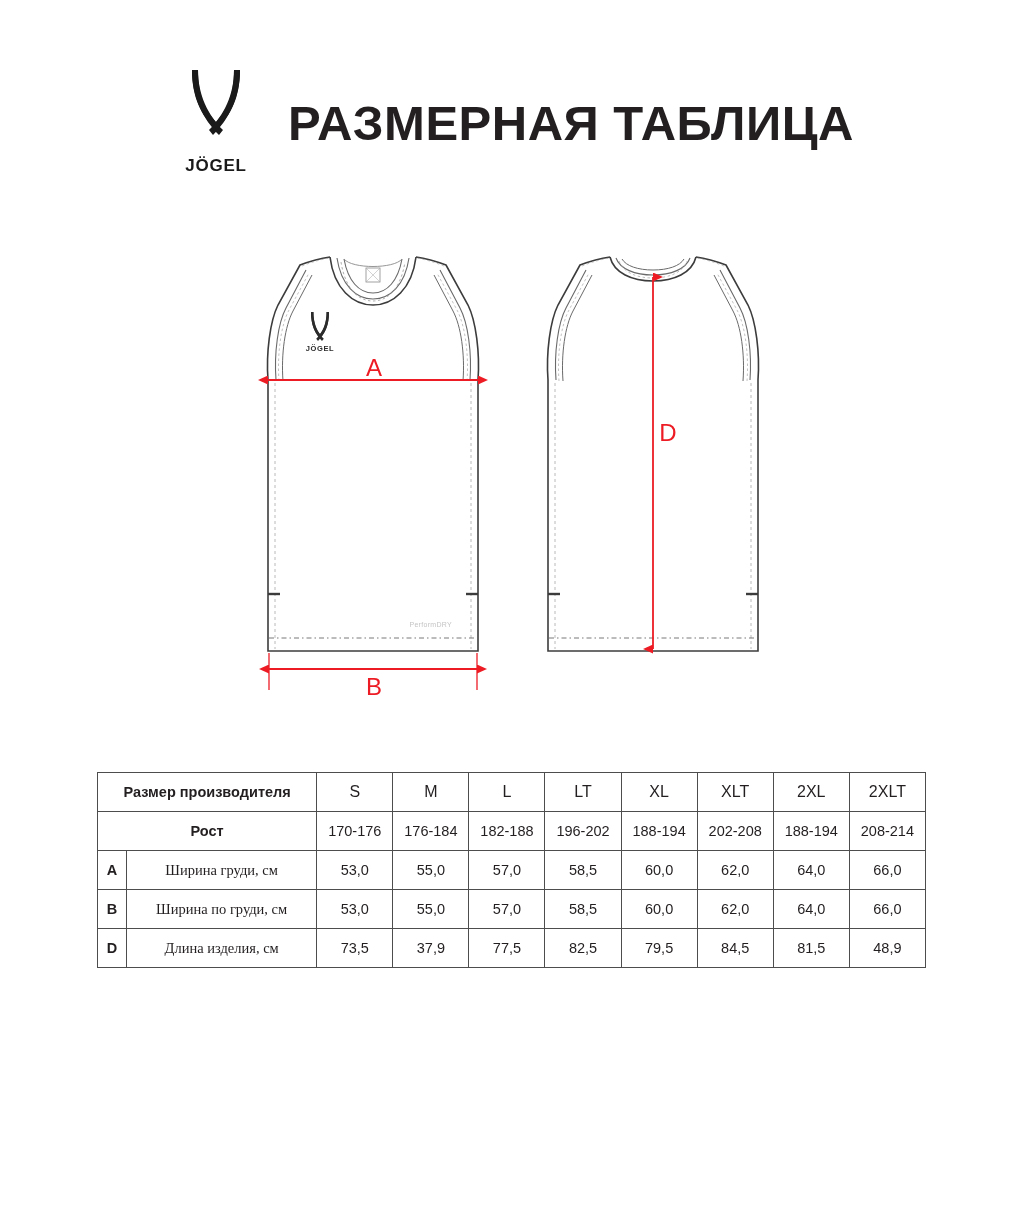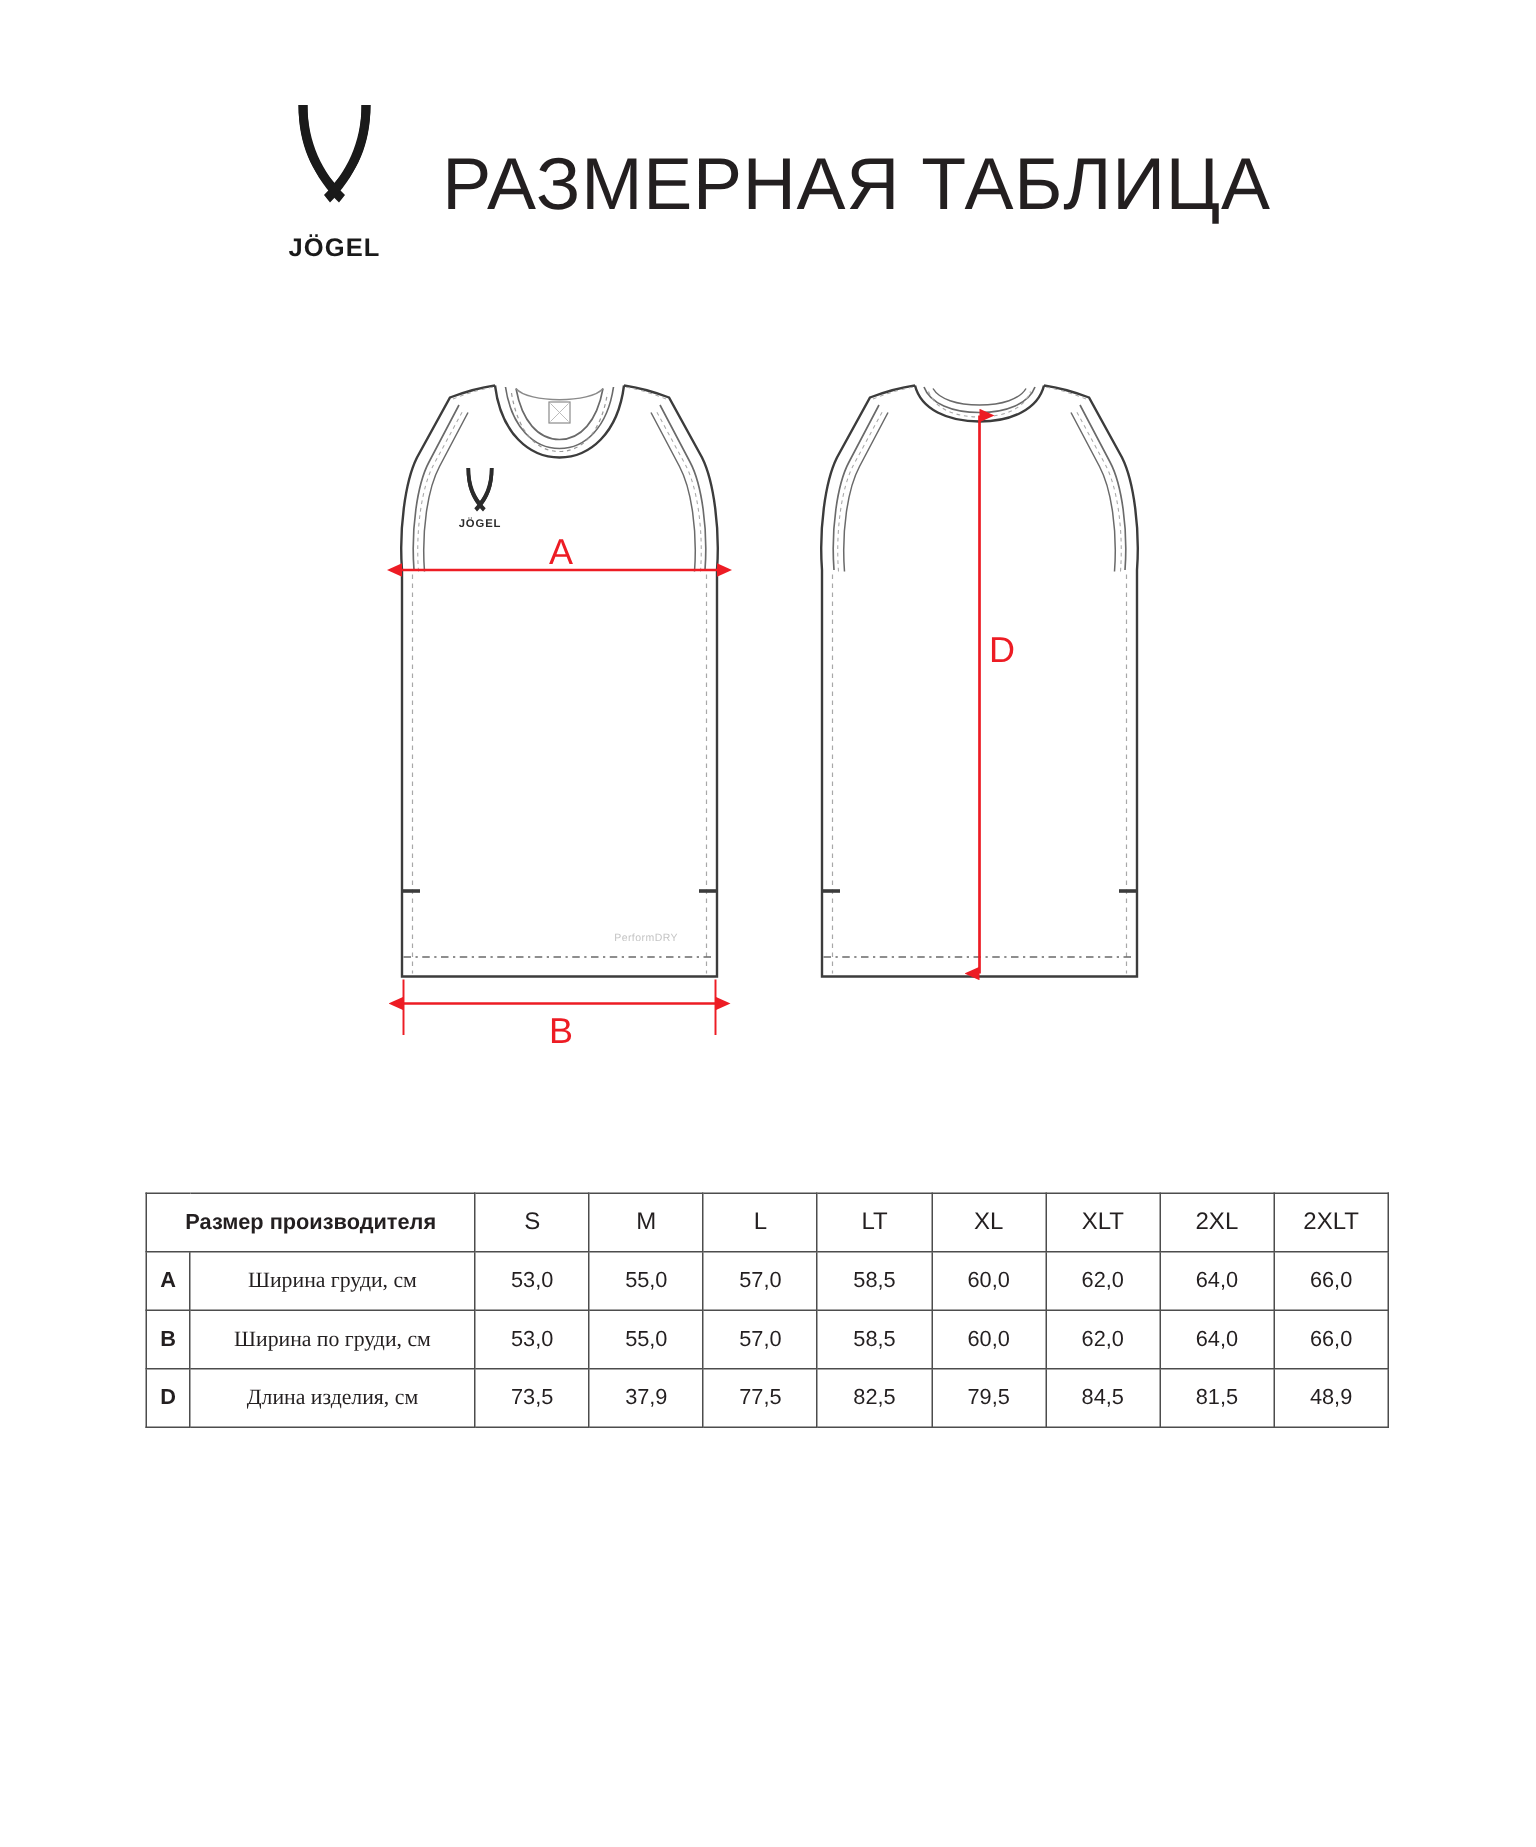--- a/index.html
+++ b/index.html
@@ -32,21 +32,21 @@
     display: flex;
     flex-direction: column;
     align-items: center;
     justify-content: flex-start;
     margin-right: 26px;
   }
   .brand-mark { display:block; }
   .brand-word { display:block; margin-top: 2px; }
   .page-title {
     font-size: 49px;
-    font-weight: normal;
+    font-weight: bold;
     letter-spacing: 0.5px;
     color: #231f20;
     white-space: nowrap;
     font-family: "Liberation Sans", sans-serif;
   }
 
   
   .illustrations {
     position: absolute;
     left: 0; top: 235px;
@@ -60,21 +60,20 @@
     position: absolute;
     left: 97px;
     top: 772px;
     width: 829px;
   }
   table.size-table {
     border-collapse: collapse;
     width: 829px;
     table-layout: fixed;
     font-family: "Liberation Sans", sans-serif;
-    margin-top: 23px;
   }
   table.size-table td {
     border: 1px solid #4d4d4d;
     height: 39px;
     text-align: center;
     vertical-align: middle;
     font-size: 14.5px;
     color: #231f20;
     padding: 0 3px;
     box-sizing: border-box;
@@ -258,20 +257,31 @@
         <td class="hdr-label" colspan="2">Размер производителя</td>
         <td class="size-col">S</td>
         <td class="size-col">M</td>
         <td class="size-col">L</td>
         <td class="size-col">LT</td>
         <td class="size-col">XL</td>
         <td class="size-col">XLT</td>
         <td class="size-col">2XL</td>
         <td class="size-col">2XLT</td>
       </tr>
+      <tr>
+        <td class="hdr-label" colspan="2">Рост</td>
+        <td class="val-col">170-176</td>
+        <td class="val-col">176-184</td>
+        <td class="val-col">182-188</td>
+        <td class="val-col">196-202</td>
+        <td class="val-col">188-194</td>
+        <td class="val-col">202-208</td>
+        <td class="val-col">188-194</td>
+        <td class="val-col">208-214</td>
+      </tr>
 
       <tr>
         <td class="letter-col">A</td>
         <td class="desc-col">Ширина груди, см</td>
         <td class="val-col">53,0</td>
         <td class="val-col">55,0</td>
         <td class="val-col">57,0</td>
         <td class="val-col">58,5</td>
         <td class="val-col">60,0</td>
         <td class="val-col">62,0</td>

